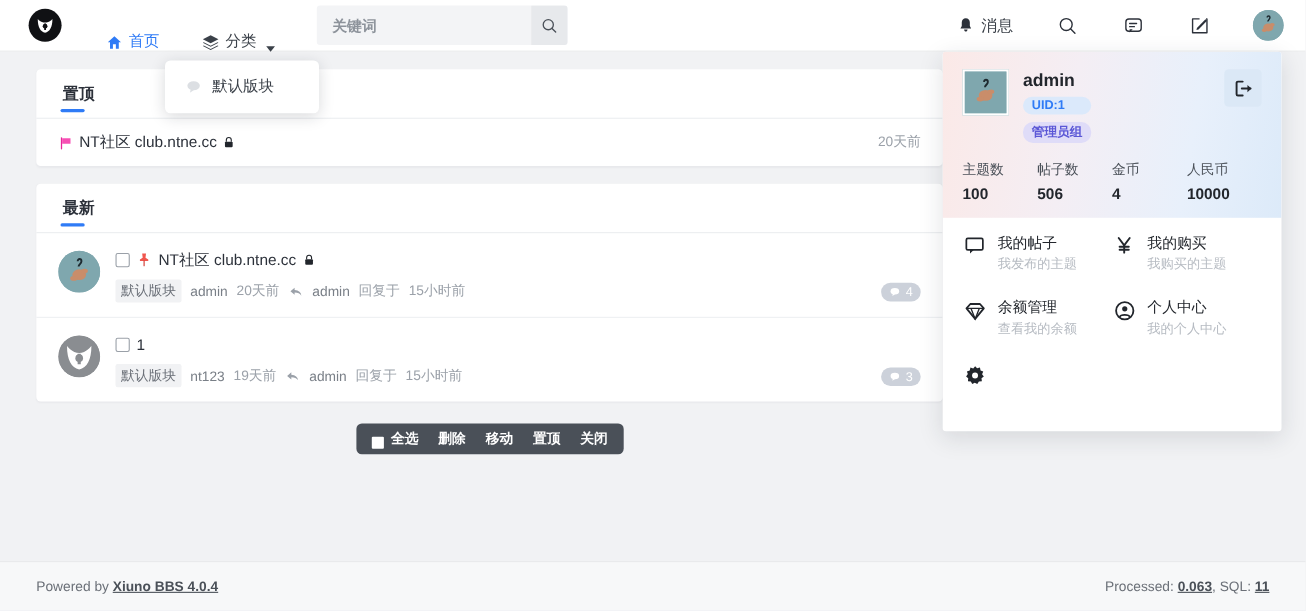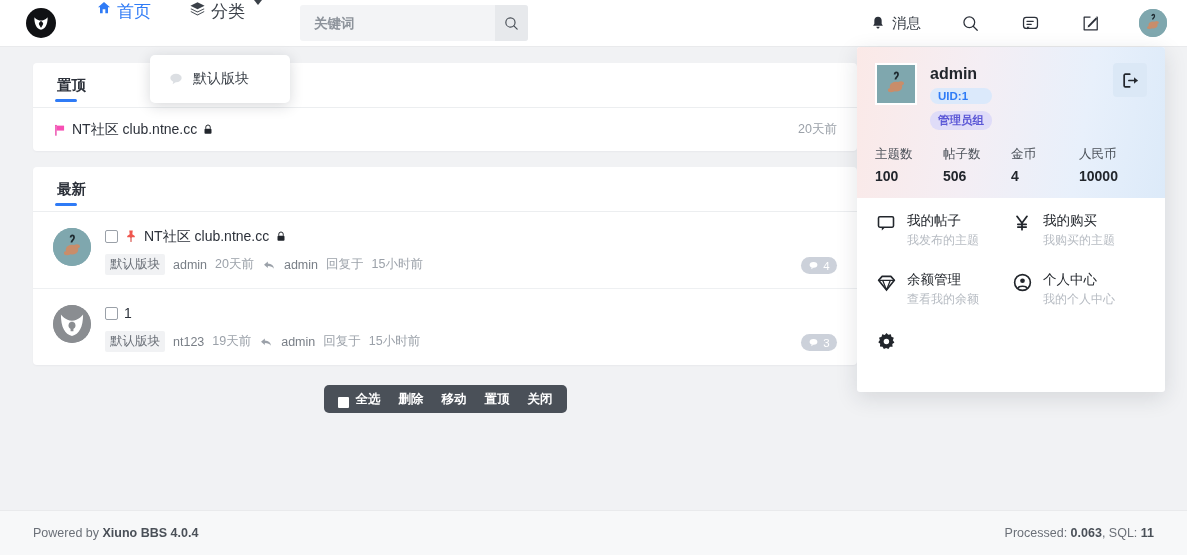--- a/index.html
+++ b/index.html
@@ -18,22 +18,22 @@
     border-bottom: 1px solid #e9eaec;
     display: flex; align-items: center;
     z-index: 40;
   }
   .logo-wrap { margin-left: 24px; width: 34px; height: 34px; display: flex; align-items: center; justify-content: center; }
   .logo-circle {
     width: 30px; height: 30px; border-radius: 50%;
     background: #101114; display: flex; align-items: center; justify-content: center;
   }
   .nav-item {
-    display: flex; align-items: flex-start; gap: 5px;
-    font-size: 17px; height: 47px; padding: 0 10px; cursor: pointer;
+    display: flex; align-items: flex-end; gap: 5px;
+    font-size: 14px; height: 47px; padding: 0 10px; cursor: pointer;
     white-space: nowrap;
   }
   .nav-item.home { margin-left: 28px; color: #2f7bf6; }
   .nav-item.cat { margin-left: 18px; color: #3b4149; }
   .nav-caret {
     width: 0; height: 0; margin-left: 4px;
     border-left: 4px solid transparent; border-right: 4px solid transparent;
     border-top: 5px solid #3b4149;
   }
   .searchbox {
@@ -198,21 +198,21 @@
   .menu-title { font-size: 13.5px; color: #22262c; line-height: 17px; }
   .menu-sub { font-size: 12px; color: #b6bbc2; margin-top: 3px; }
 
   
   .footer {
     position: absolute; left: 0; bottom: 0; width: 1187px; height: 45px;
     background: #f7f8f9; border-top: 1px solid #e9eaec;
     display: flex; align-items: center; justify-content: space-between;
     padding: 0 33px; font-size: 12.5px; color: #6b7078;
   }
-  .footer b { color: #4a5058; }
+  .footer b { color: #4a5058; text-decoration: underline; }
 </style>
 </head>
 <body>
 
 <div class="topbar">
   <div class="logo-wrap">
     <div class="logo-circle">
       <svg width="20" height="20" viewBox="0 0 24 24">
         <path d="M4 5 C4 5 7 9 12 9 C17 9 20 5 20 5 C20 14 17 19 12 20 C7 19 4 14 4 5 Z" fill="#ffffff"></path>
         <path d="M12 10 L12 17" stroke="#101114" stroke-width="2"></path>

